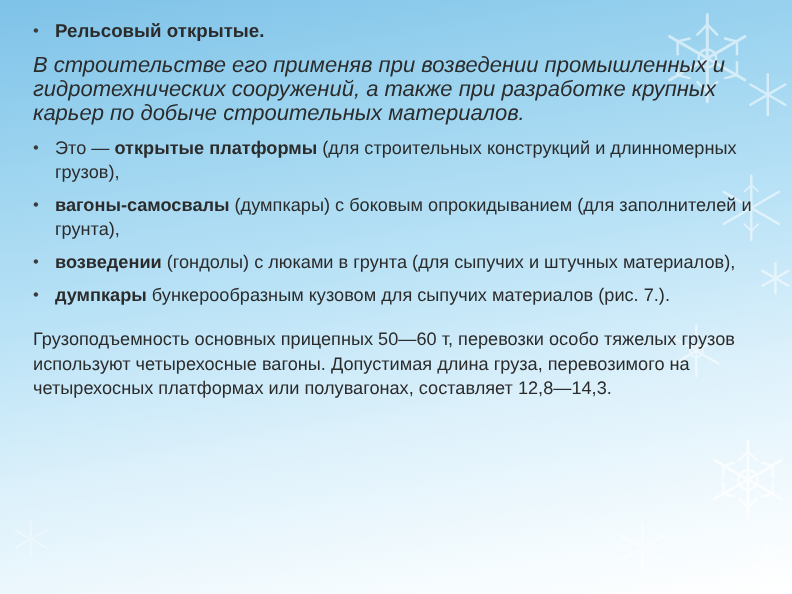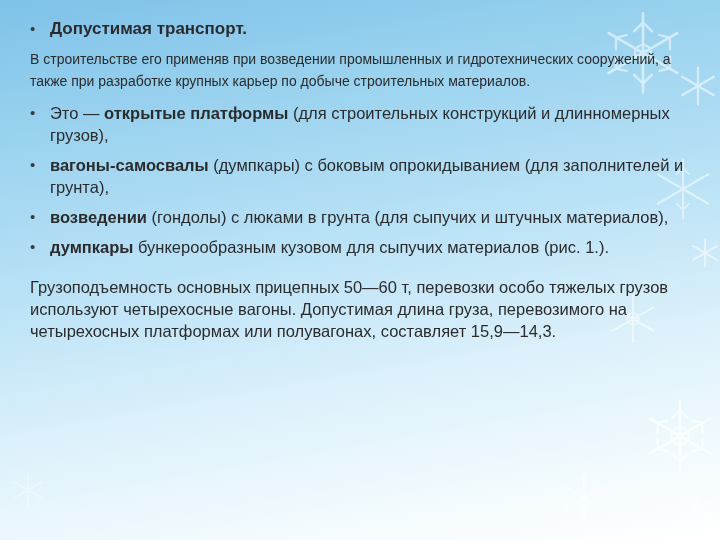--- a/index.html
+++ b/index.html
@@ -47,24 +47,25 @@
     line-height: 22px;
     color: #3c3c3c;
     text-align: left;
   }
   .bullet-text {
     flex: 1 1 auto;
     font-size: 16.5px;
     line-height: 22px;
   }
   .para {
-    font-size: 14px;
+    font-size: 20px;
     line-height: 22px;
     margin: 0 0 10px 0;
     padding-left: 0;
+    font-style: italic;
   }
   .para.tight {
     margin-bottom: 8px;
   }
   .indent-block {
     margin: 0 0 8px 0;
   }
   .b {
     font-weight: bold;
     text-align: center;
@@ -196,21 +197,21 @@
         <line x1="15" y1="30" x2="85" y2="70"></line>
         <line x1="15" y1="70" x2="85" y2="30"></line>
       </g>
     </svg>
   </div>
 
   <div class="content">
 
     <div class="bullet-row">
       <span class="bullet-mark">•</span>
-      <span class="bullet-text lead">Допустимая транспорт.</span>
+      <span class="bullet-text lead">Рельсовый открытые.</span>
     </div>
 
     <div class="block-gap-sm"></div>
 
     <p class="para">В строительстве его применяв при возведении промышленных и гидротехнических сооружений, а также при разработке крупных карьер по добыче строительных материалов.</p>
 
 
     <div class="indent-block">
 
       <div class="bullet-row" style="margin-bottom:8px;">
@@ -223,23 +224,23 @@
         <span class="bullet-text"><span></span><span class="b">вагоны-самосвалы</span><span> (думпкары) с боковым опрокидыванием (для заполнителей и грунта),</span></span>
       </div>
 
       <div class="bullet-row" style="margin-bottom:8px;">
         <span class="bullet-mark">•</span>
         <span class="bullet-text"><span></span><span class="b">возведении</span><span> (гондолы) с люками в грунта (для сыпучих и штучных материалов),</span></span>
       </div>
 
       <div class="bullet-row" style="margin-bottom:8px;">
         <span class="bullet-mark">•</span>
-        <span class="bullet-text"><span></span><span class="b">думпкары</span><span> бункерообразным кузовом для сыпучих материалов (рис. 1.).</span></span>
+        <span class="bullet-text"><span></span><span class="b">думпкары</span><span> бункерообразным кузовом для сыпучих материалов (рис. 7.).</span></span>
       </div>
 
     </div>
 
     <div class="block-gap-md"></div>
 
-    <p class="final-para">Грузоподъемность основных прицепных 50—60 т, перевозки особо тяжелых грузов используют четырехосные вагоны. Допустимая длина груза, перевозимого на четырехосных платформах или полувагонах, составляет 15,9—14,3.</p>
+    <p class="final-para">Грузоподъемность основных прицепных 50—60 т, перевозки особо тяжелых грузов используют четырехосные вагоны. Допустимая длина груза, перевозимого на четырехосных платформах или полувагонах, составляет 12,8—14,3.</p>
 
   </div>
 </div>
 
 </body></html>

